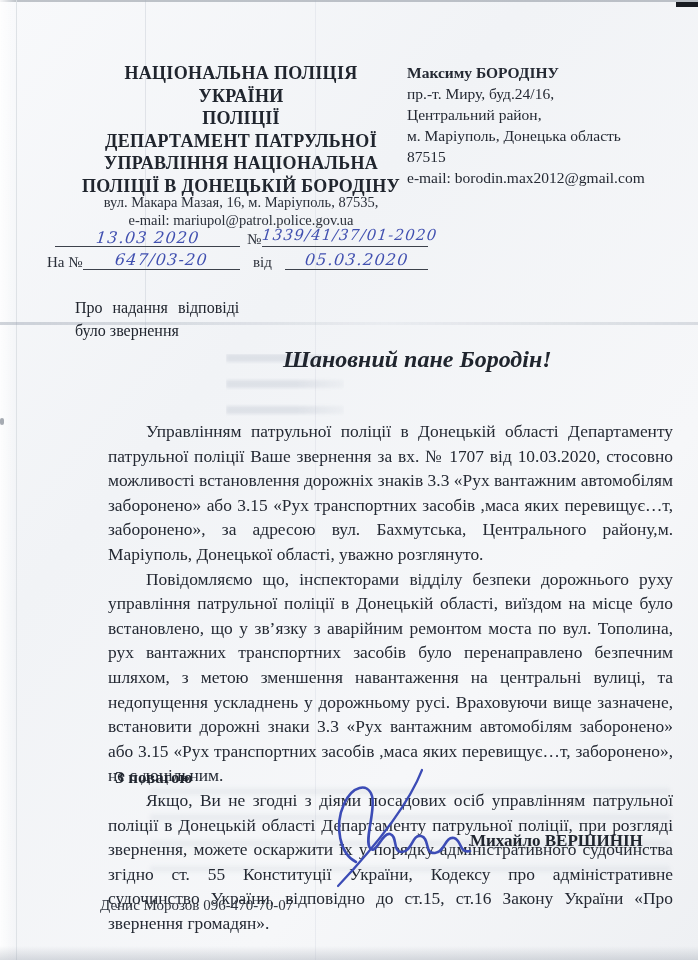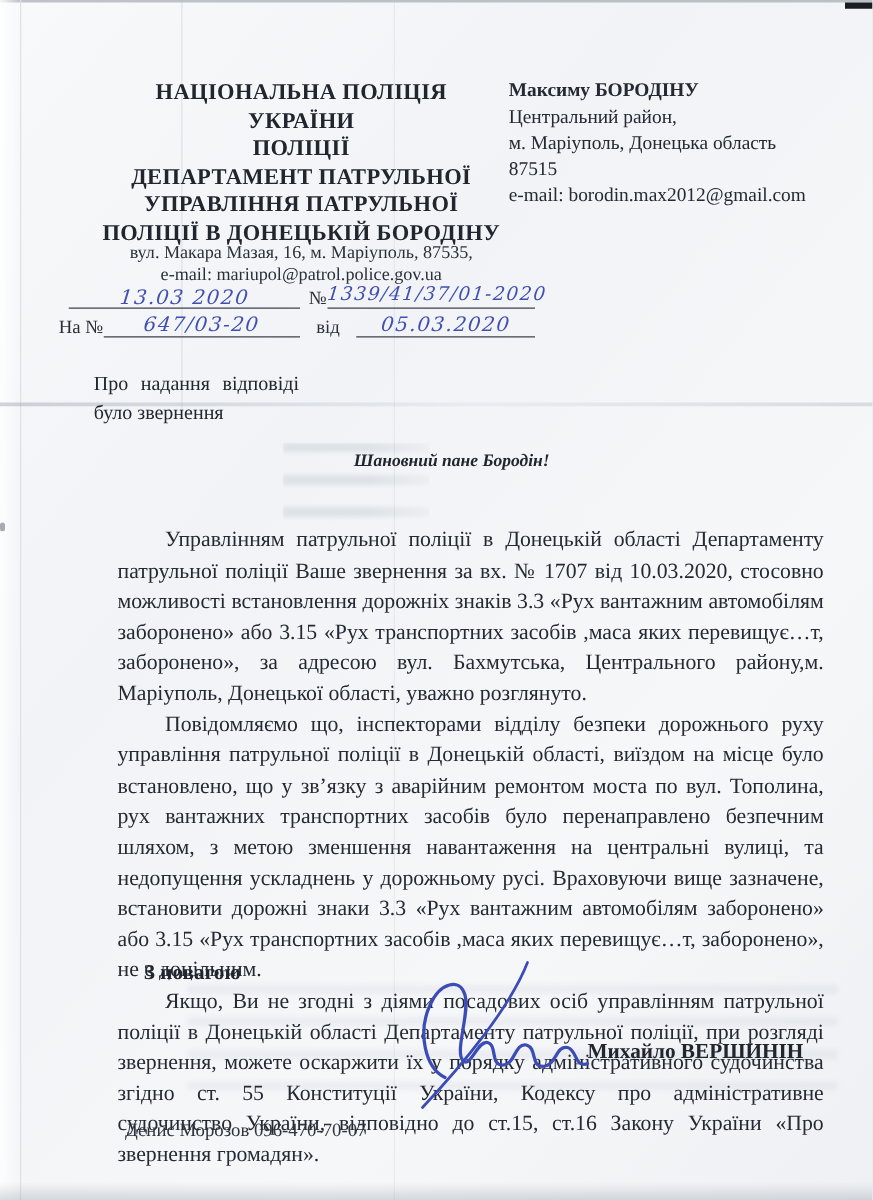--- a/index.html
+++ b/index.html
@@ -46,25 +46,25 @@
   .ref { position:absolute; left:0; top:0; width:698px; height:0; font-size:15px; color:#2a2f39; }
   .hand { font-family:"DejaVu Serif", serif; font-style:italic; color:#4150b0;
           letter-spacing:1.2px; display:inline-block; transform:skewX(-6deg); white-space:nowrap; }
   .uline { position:absolute; border-bottom:1.4px solid #3c414b; text-align:center; }
   .ref-label { position:absolute; }
 
   
   .subject { position:absolute; left:75px; top:296px; width:200px; font-weight:normal;
              font-size:16px; line-height:23px; color:#20252e; }
   .subject .l1 { word-spacing:6px; }
-  .salutation { position:absolute; left:283px; top:362px; font-weight:bold; font-style:italic;
-                font-size:14px; color:#20252e; }
+  .salutation { position:absolute; left:283px; top:346px; font-weight:bold; font-style:italic;
+                font-size:24px; color:#20252e; }
 
   
-  .body-text { position:absolute; left:94px; top:419px; width:565px;
+  .body-text { position:absolute; left:108px; top:419px; width:565px;
                font-size:17.4px; line-height:24.6px; text-align:justify; color:#242933; }
   .body-text p { margin:0; text-indent:38px; }
 
   
   .respect { position:absolute; left:115px; top:768px; font-weight:bold; font-size:17px; color:#20252e; }
   .job-title { position:absolute; left:88px; top:831px; font-weight:bold; font-size:17px; color:#20252e; }
   .signer  { position:absolute; left:470px; top:831px; font-weight:bold; font-size:17px; color:#20252e; }
   .signature-box { position:absolute; left:318px; top:766px; width:168px; height:126px; }
   .footer-contact { position:absolute; left:100px; top:897px; font-size:15px; color:#2e333c; }
 </style>
@@ -82,30 +82,31 @@
   <div class="fold-v2"></div>
   <div class="speck1"></div>
   <div class="ghost1"></div>
   <div class="ghost2"></div>
 
   <div class="org-block">
     <div>НАЦІОНАЛЬНА ПОЛІЦІЯ</div>
     <div>УКРАЇНИ</div>
     <div>ПОЛІЦІЇ</div>
     <div>ДЕПАРТАМЕНТ ПАТРУЛЬНОЇ</div>
-    <div>УПРАВЛІННЯ ПАТРУЛЬНОЇ</div>
+    <div>УПРАВЛІННЯ НАЦІОНАЛЬНА</div>
     <div>ПОЛІЦІЇ В ДОНЕЦЬКІЙ БОРОДІНУ</div>
   </div>
   <div class="org-address">
     <div>вул. Макара Мазая, 16, м. Маріуполь, 87535,</div>
     <div>e-mail: mariupol@patrol.police.gov.ua</div>
   </div>
 
   <div class="recipient">
     <div class="name">Максиму БОРОДІНУ</div>
+    <div>пр.-т. Миру, буд.24/16,</div>
     <div>Центральний район,</div>
     <div>м. Маріуполь, Донецька область</div>
     <div>87515</div>
     <div>e-mail: borodin.max2012@gmail.com</div>
   </div>
 
   <div class="ref">
     <span class="uline" style="left:55px; top:228px; width:185px; height:18px;"><span class="hand" style="font-size:16px;">13.03 2020</span></span>
     <span class="ref-label" style="left:247px; top:231px;">№</span>
     <span class="uline" style="left:262px; top:226px; width:166px; height:20px;"><span class="hand" style="font-size:15px;">1339/41/37/01-2020</span></span>

